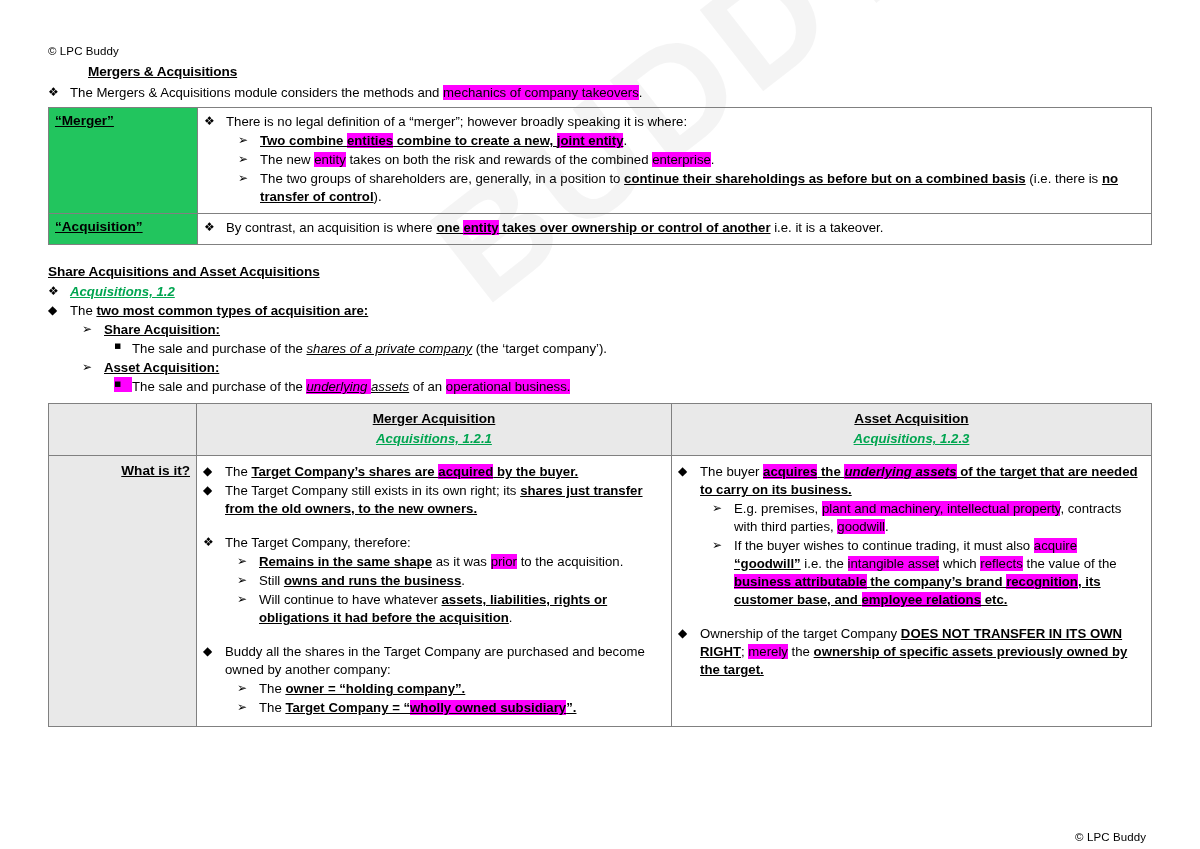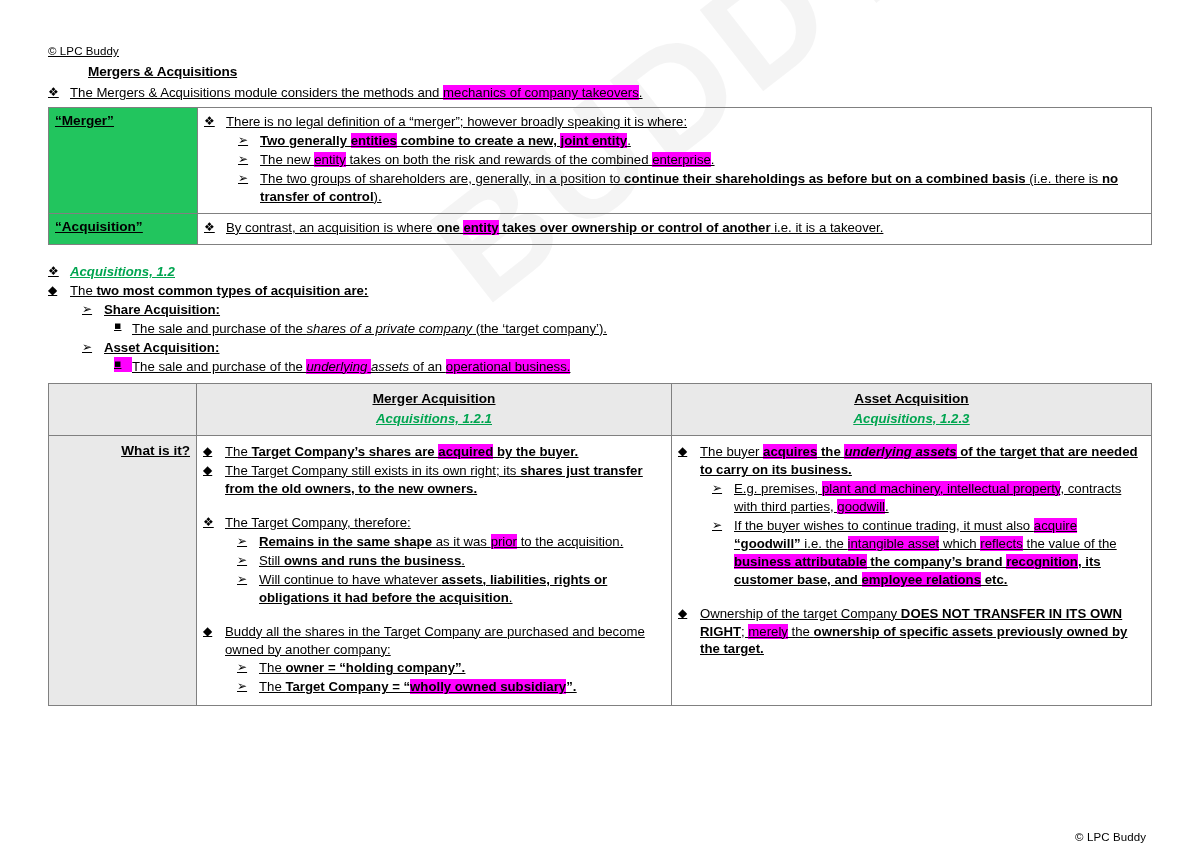--- a/index.html
+++ b/index.html
@@ -26,21 +26,21 @@
     font-weight:bold;
     font-family:"Liberation Sans", sans-serif;
     color:rgba(0,0,0,0.045);
     transform:rotate(-38deg);
     transform-origin:left top;
     letter-spacing:6px;
     white-space:nowrap;
     pointer-events:none;
     z-index:0;
   }
-  .content{position:relative;z-index:2;text-decoration:underline;}
+  .content{position:relative;z-index:2;}
 
   
   .cr{font-size:11.5px;letter-spacing:0.1px;}
   .hd{
     font-weight:bold;
     text-decoration:underline;
     font-size:13.6px;
     letter-spacing:-0.1px;
     margin-top:2px;
   }
@@ -124,21 +124,21 @@
       <tbody id="t1body">
           <tr>
             <td class="c1"><span class="cellhd">“Merger”</span></td>
             <td class="c2">
               <div class="row lvl1 ind1">
                 <div class="bl diamond-o">❖</div>
                 <div class="tx"><span class="">There is no legal definition of a “merger”; however broadly speaking it is where:</span></div>
               </div>
               <div class="row lvl2 ind2">
                 <div class="bl arrow">➢</div>
-                <div class="tx"><span class="bu">Two generally </span><span class="bu hl">entities</span><span class="bu"> combine to create a new, </span><span class="bu hl">joint entity</span><span class="">.</span></div>
+                <div class="tx"><span class="bu">Two combine </span><span class="bu hl">entities</span><span class="bu"> combine to create a new, </span><span class="bu hl">joint entity</span><span class="">.</span></div>
               </div>
               <div class="row lvl2 ind2">
                 <div class="bl arrow">➢</div>
                 <div class="tx"><span class="">The new </span><span class="hl">entity</span><span class=""> takes on both the risk and rewards of the combined </span><span class="hl">enterprise</span><span class="">.</span></div>
               </div>
               <div class="row lvl2 ind2">
                 <div class="bl arrow">➢</div>
                 <div class="tx"><span class="">The two groups of shareholders are, generally, in a position to </span><span class="bu">continue their shareholdings as before but on a combined basis</span><span class=""> (i.e. there is </span><span class="bu">no transfer of control</span><span class="">).</span></div>
               </div>
             </td>
@@ -150,20 +150,21 @@
                 <div class="bl diamond-o">❖</div>
                 <div class="tx"><span class="">By contrast, an acquisition is where </span><span class="bu">one </span><span class="bu hl">entity</span><span class="bu"> takes over ownership or control of another</span><span class=""> i.e. it is a takeover.</span></div>
               </div>
             </td>
           </tr>
         </tbody>
     </table>
 
     <div class="sectiongap"></div>
 
+    <div class="hd" style="display:inline-block;">Share Acquisitions and Asset Acquisitions</div>
 
     <div class="row lvl1" style="margin-top:2px;">
       <div class="bl diamond-o">❖</div>
       <div class="tx"><span class="grn">Acquisitions, 1.2</span></div>
     </div>
 
     <div id="s2list">
         <div class="row lvl1 ind1">
           <div class="bl diamond-f">◆</div>
           <div class="tx"><span class="">The </span><span class="bu">two most common types of acquisition are:</span></div>

